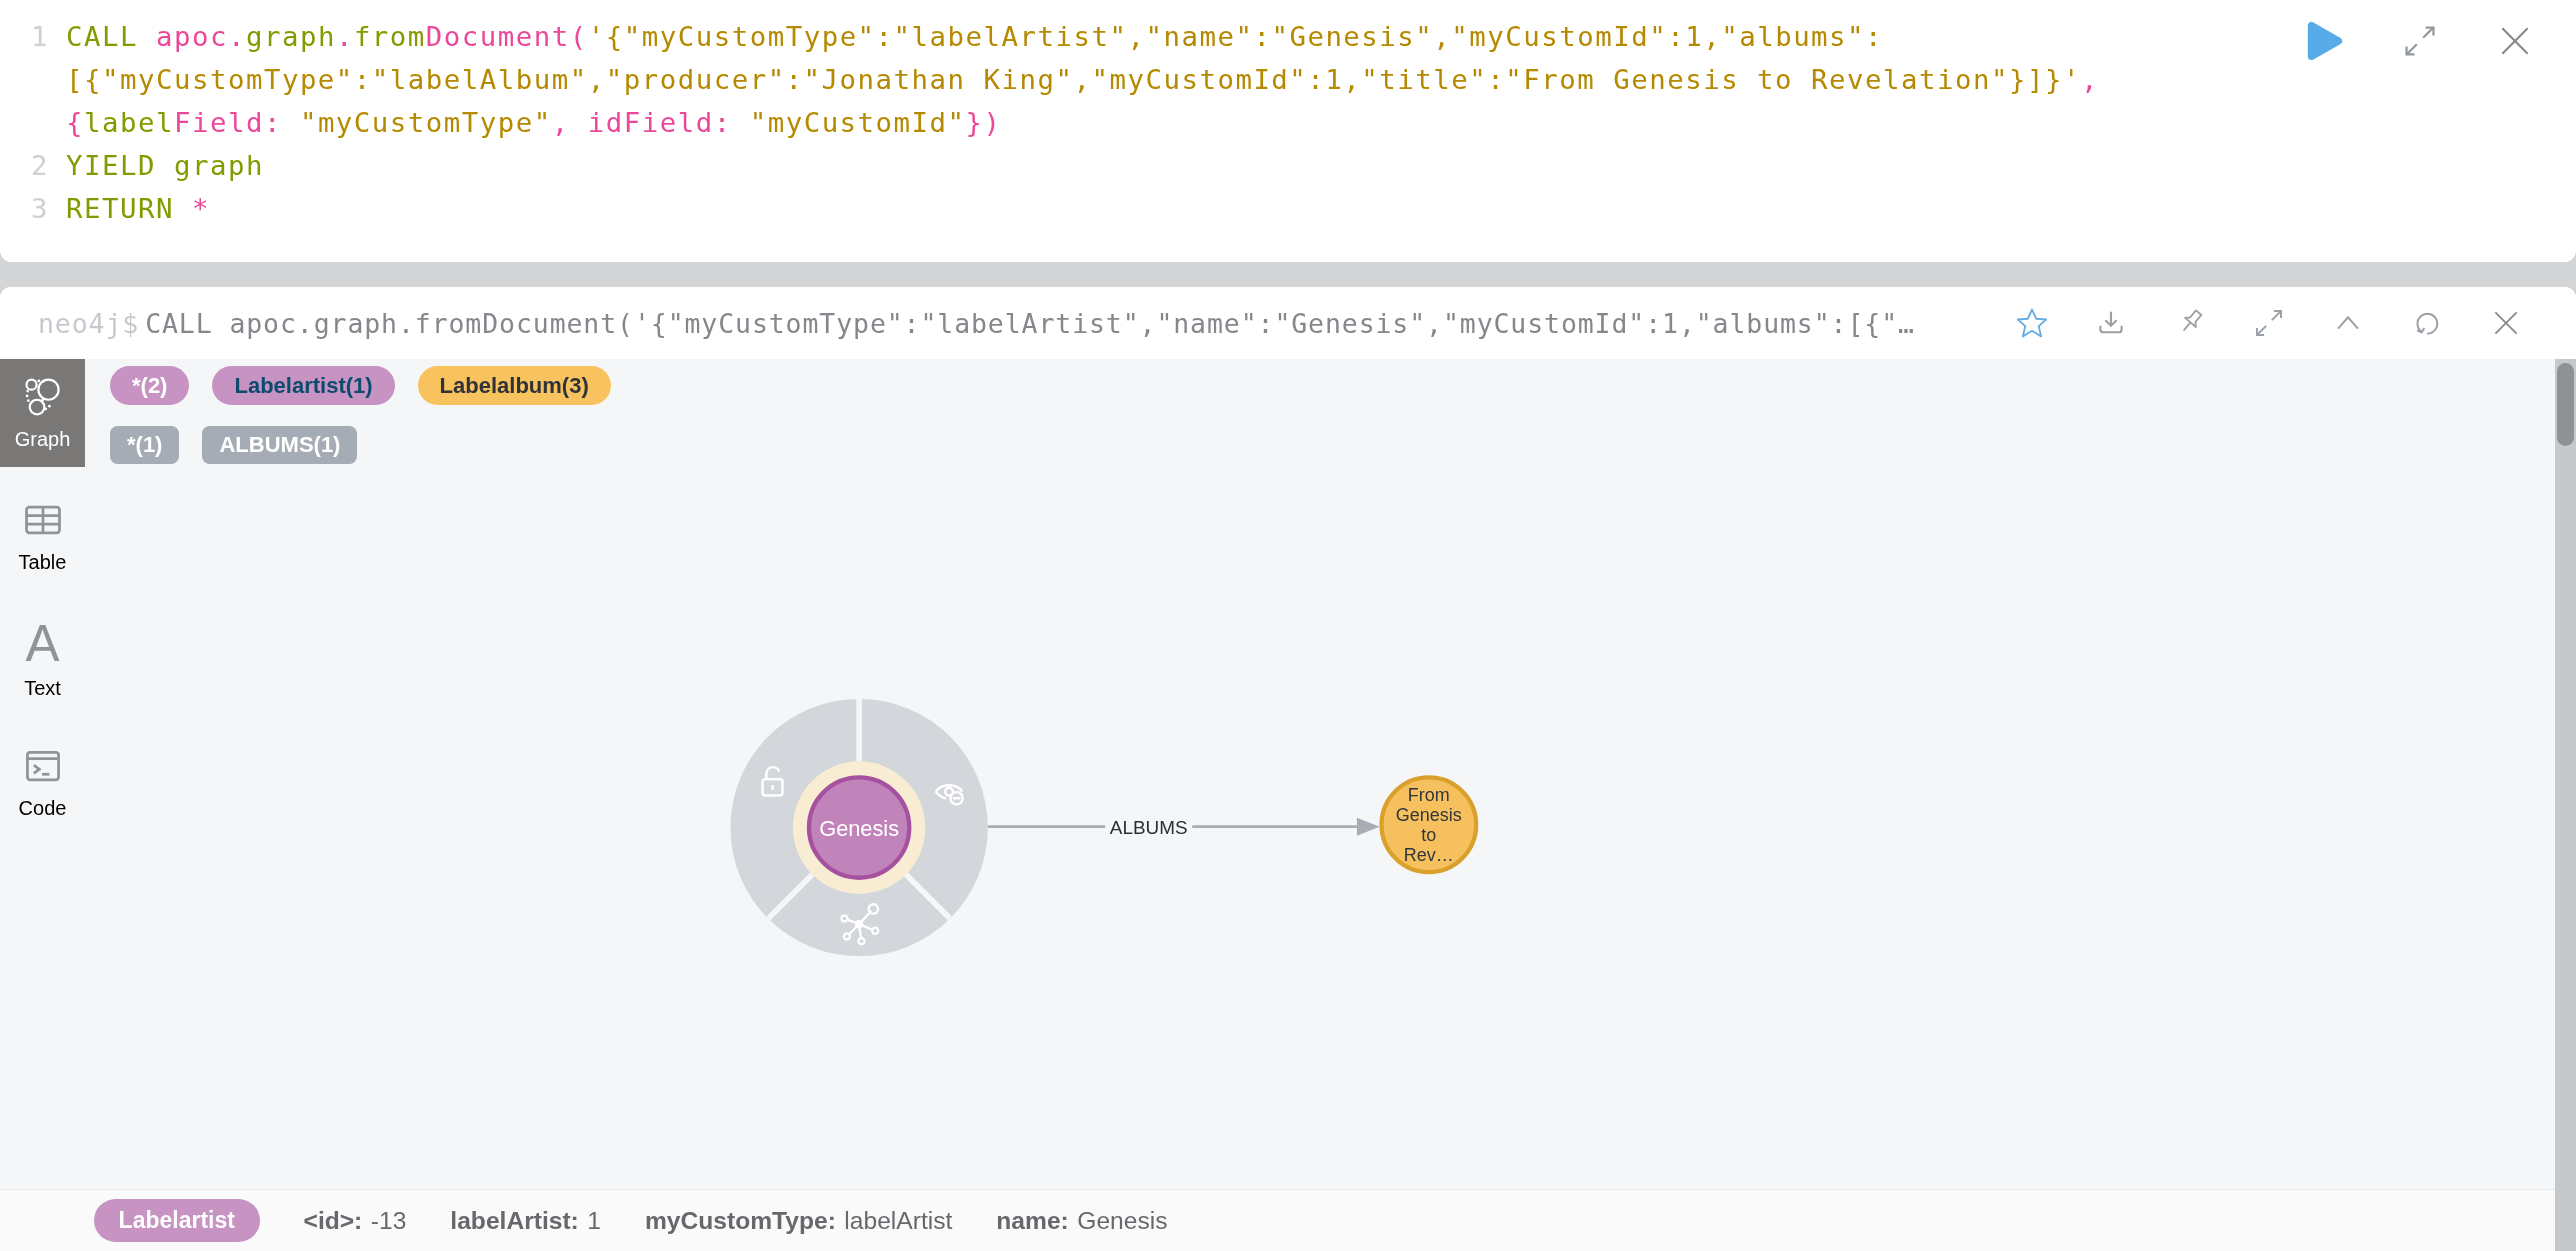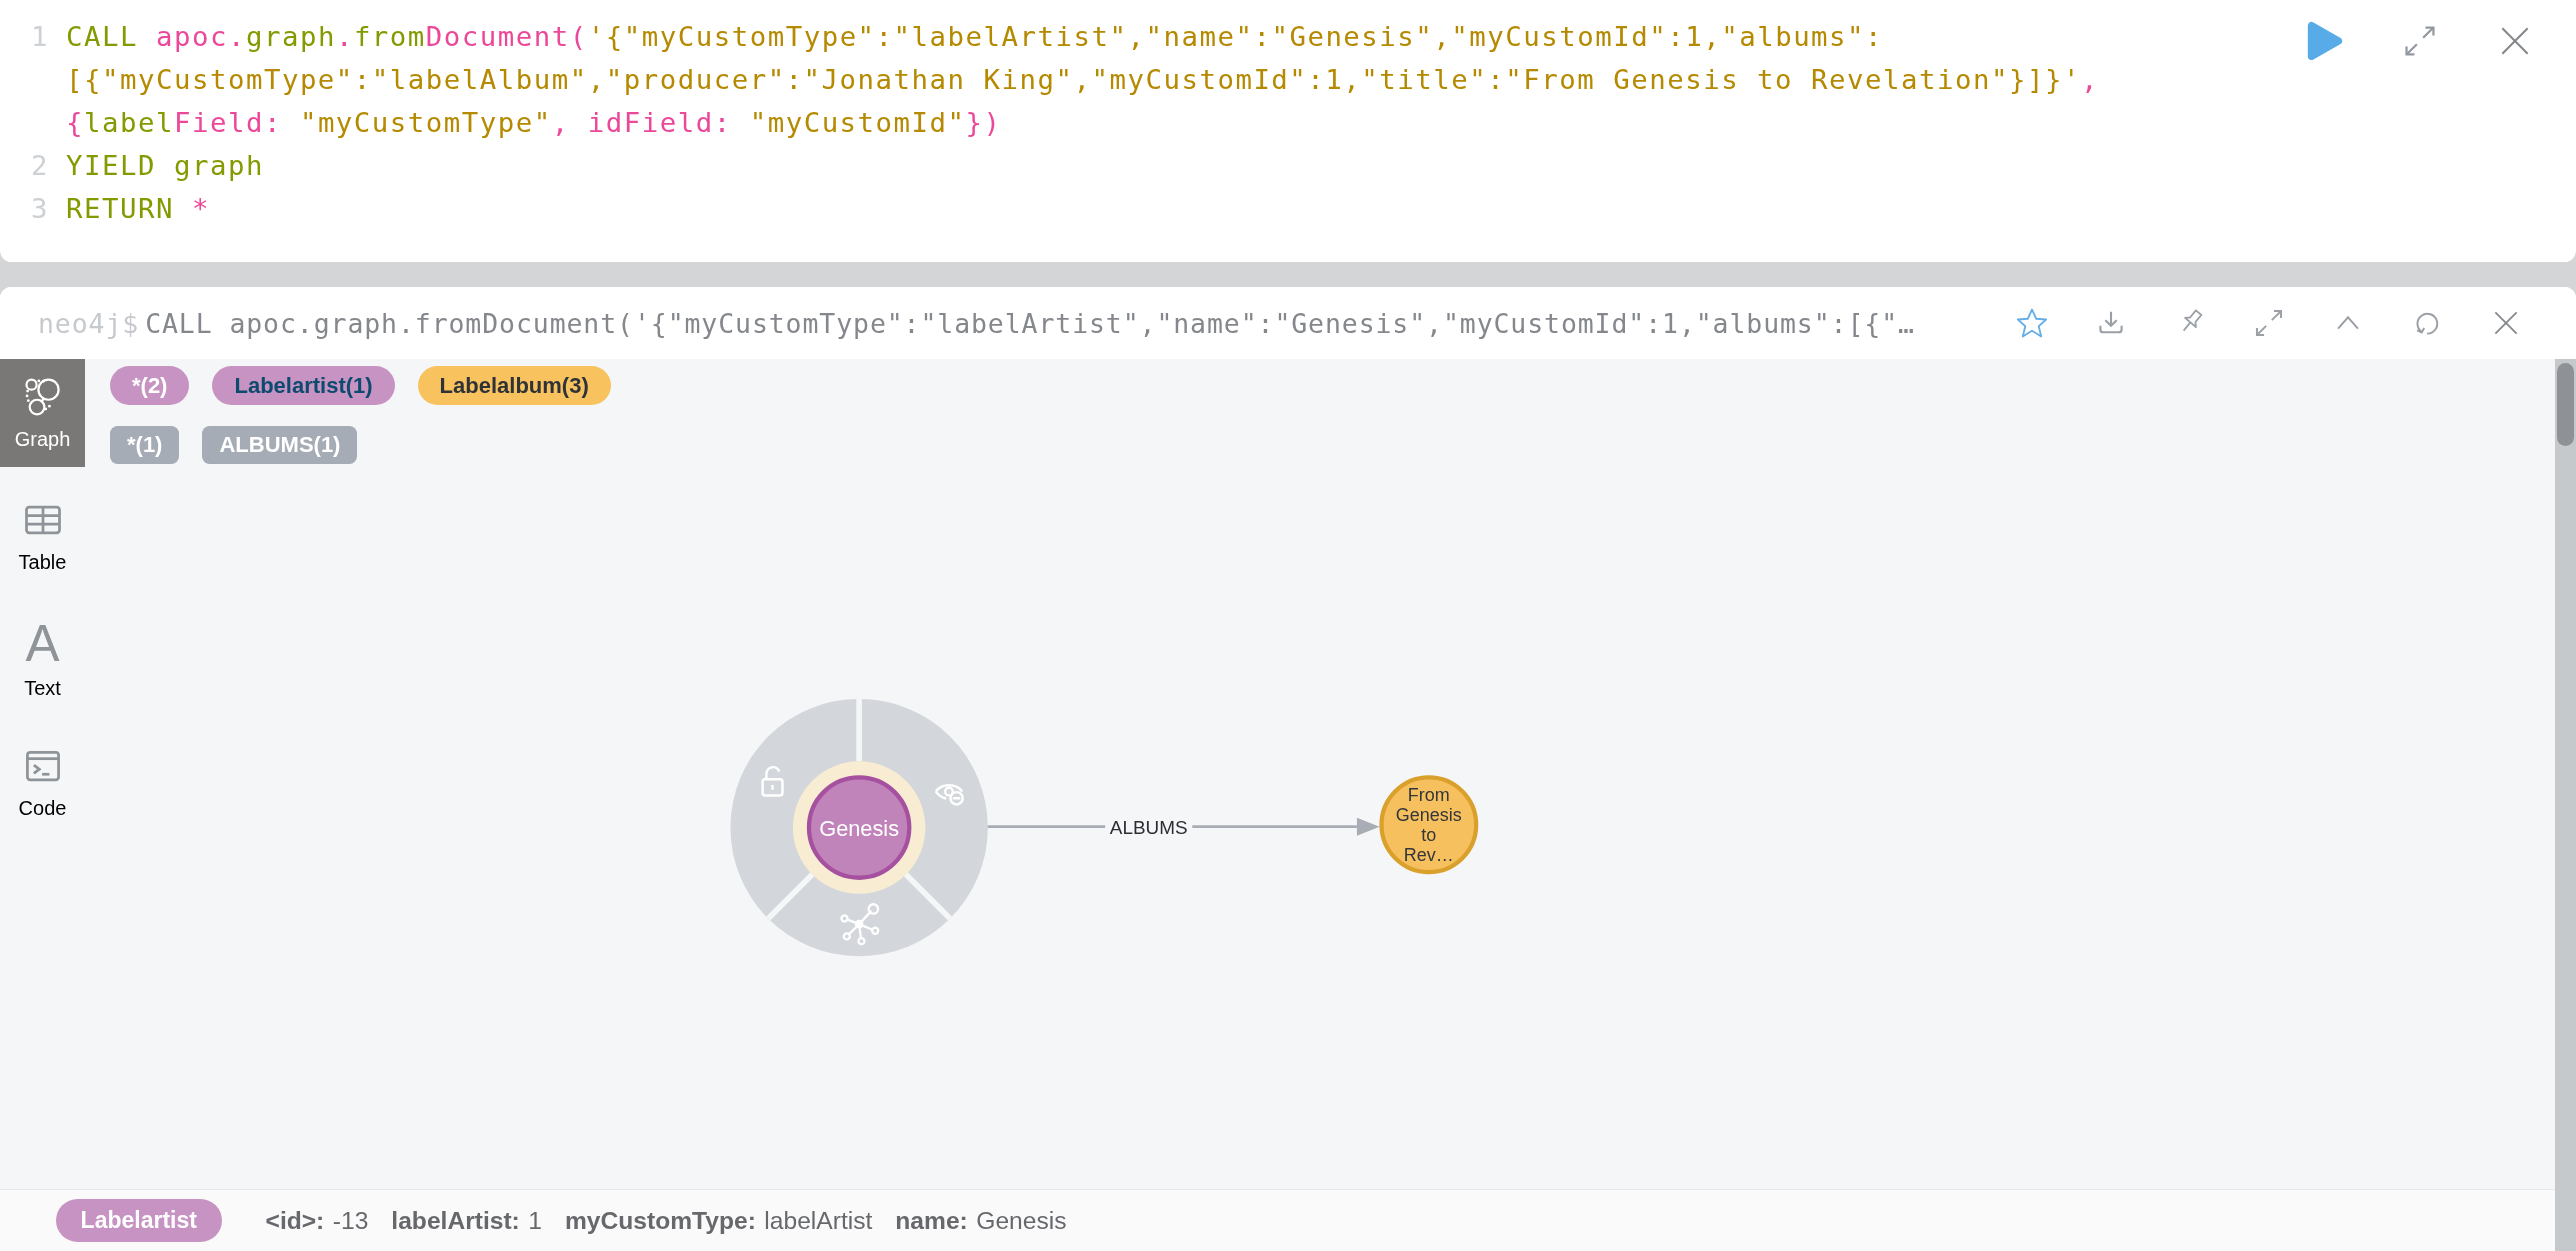--- a/index.html
+++ b/index.html
@@ -51,21 +51,21 @@
   .text-glyph{font-size:51px;line-height:51px;color:#8f9499;}
   
   .overview{position:absolute;left:110px;top:79px;}
   .pill-row{display:flex;gap:23px;margin-bottom:21px;align-items:center;}
   .pill{font-weight:bold;font-size:22px;padding:6.6px 22px;border-radius:23px;cursor:pointer;}
   .pill-rect{font-weight:bold;font-size:22px;padding:5.7px 17px;border-radius:7.6px;cursor:pointer;}
   
   .status-bar{
     position:absolute;left:0;right:21px;bottom:0;height:62px;background:#fafafb;
     border-top:1.9px solid #e7e8ea;display:flex;align-items:center;box-sizing:border-box;
-    padding-left:56px;gap:44px;white-space:nowrap;overflow:hidden;
+    padding-left:94px;gap:44px;white-space:nowrap;overflow:hidden;
   }
   .status-badge{background:#c793c2;color:#fff;font-weight:bold;font-size:23px;padding:7.6px 24.6px;border-radius:23px;flex:0 0 auto;}
   .prop{font-size:24.6px;color:#66686c;}
   .prop b{font-weight:bold;color:#66686c;margin-right:8.5px;}
   
   .canvas{position:absolute;left:85px;top:72px;width:2470px;height:1117px;}
 </style>
 </head>
 <body>
 
@@ -285,21 +285,21 @@
           <polyline points="14,23 20,27.5 14,32"></polyline>
           <line x1="23" y1="33" x2="31" y2="33"></line>
         </svg>
       </span>
       <span class="tab-label">Code</span>
     </div>
   </div>
 
   <div class="status-bar">
     <span class="status-badge">Labelartist</span>
-    <span style="display:flex;gap:23px;">
+    <span style="display:flex;gap:44px;">
         <span class="prop"><b>&lt;id&gt;:</b>-13</span>
         <span class="prop"><b>labelArtist:</b>1</span>
         <span class="prop"><b>myCustomType:</b>labelArtist</span>
         <span class="prop"><b>name:</b>Genesis</span>
       </span>
   </div>
 
   <div class="scroll-track">
     <div class="scroll-thumb"></div>
   </div>

